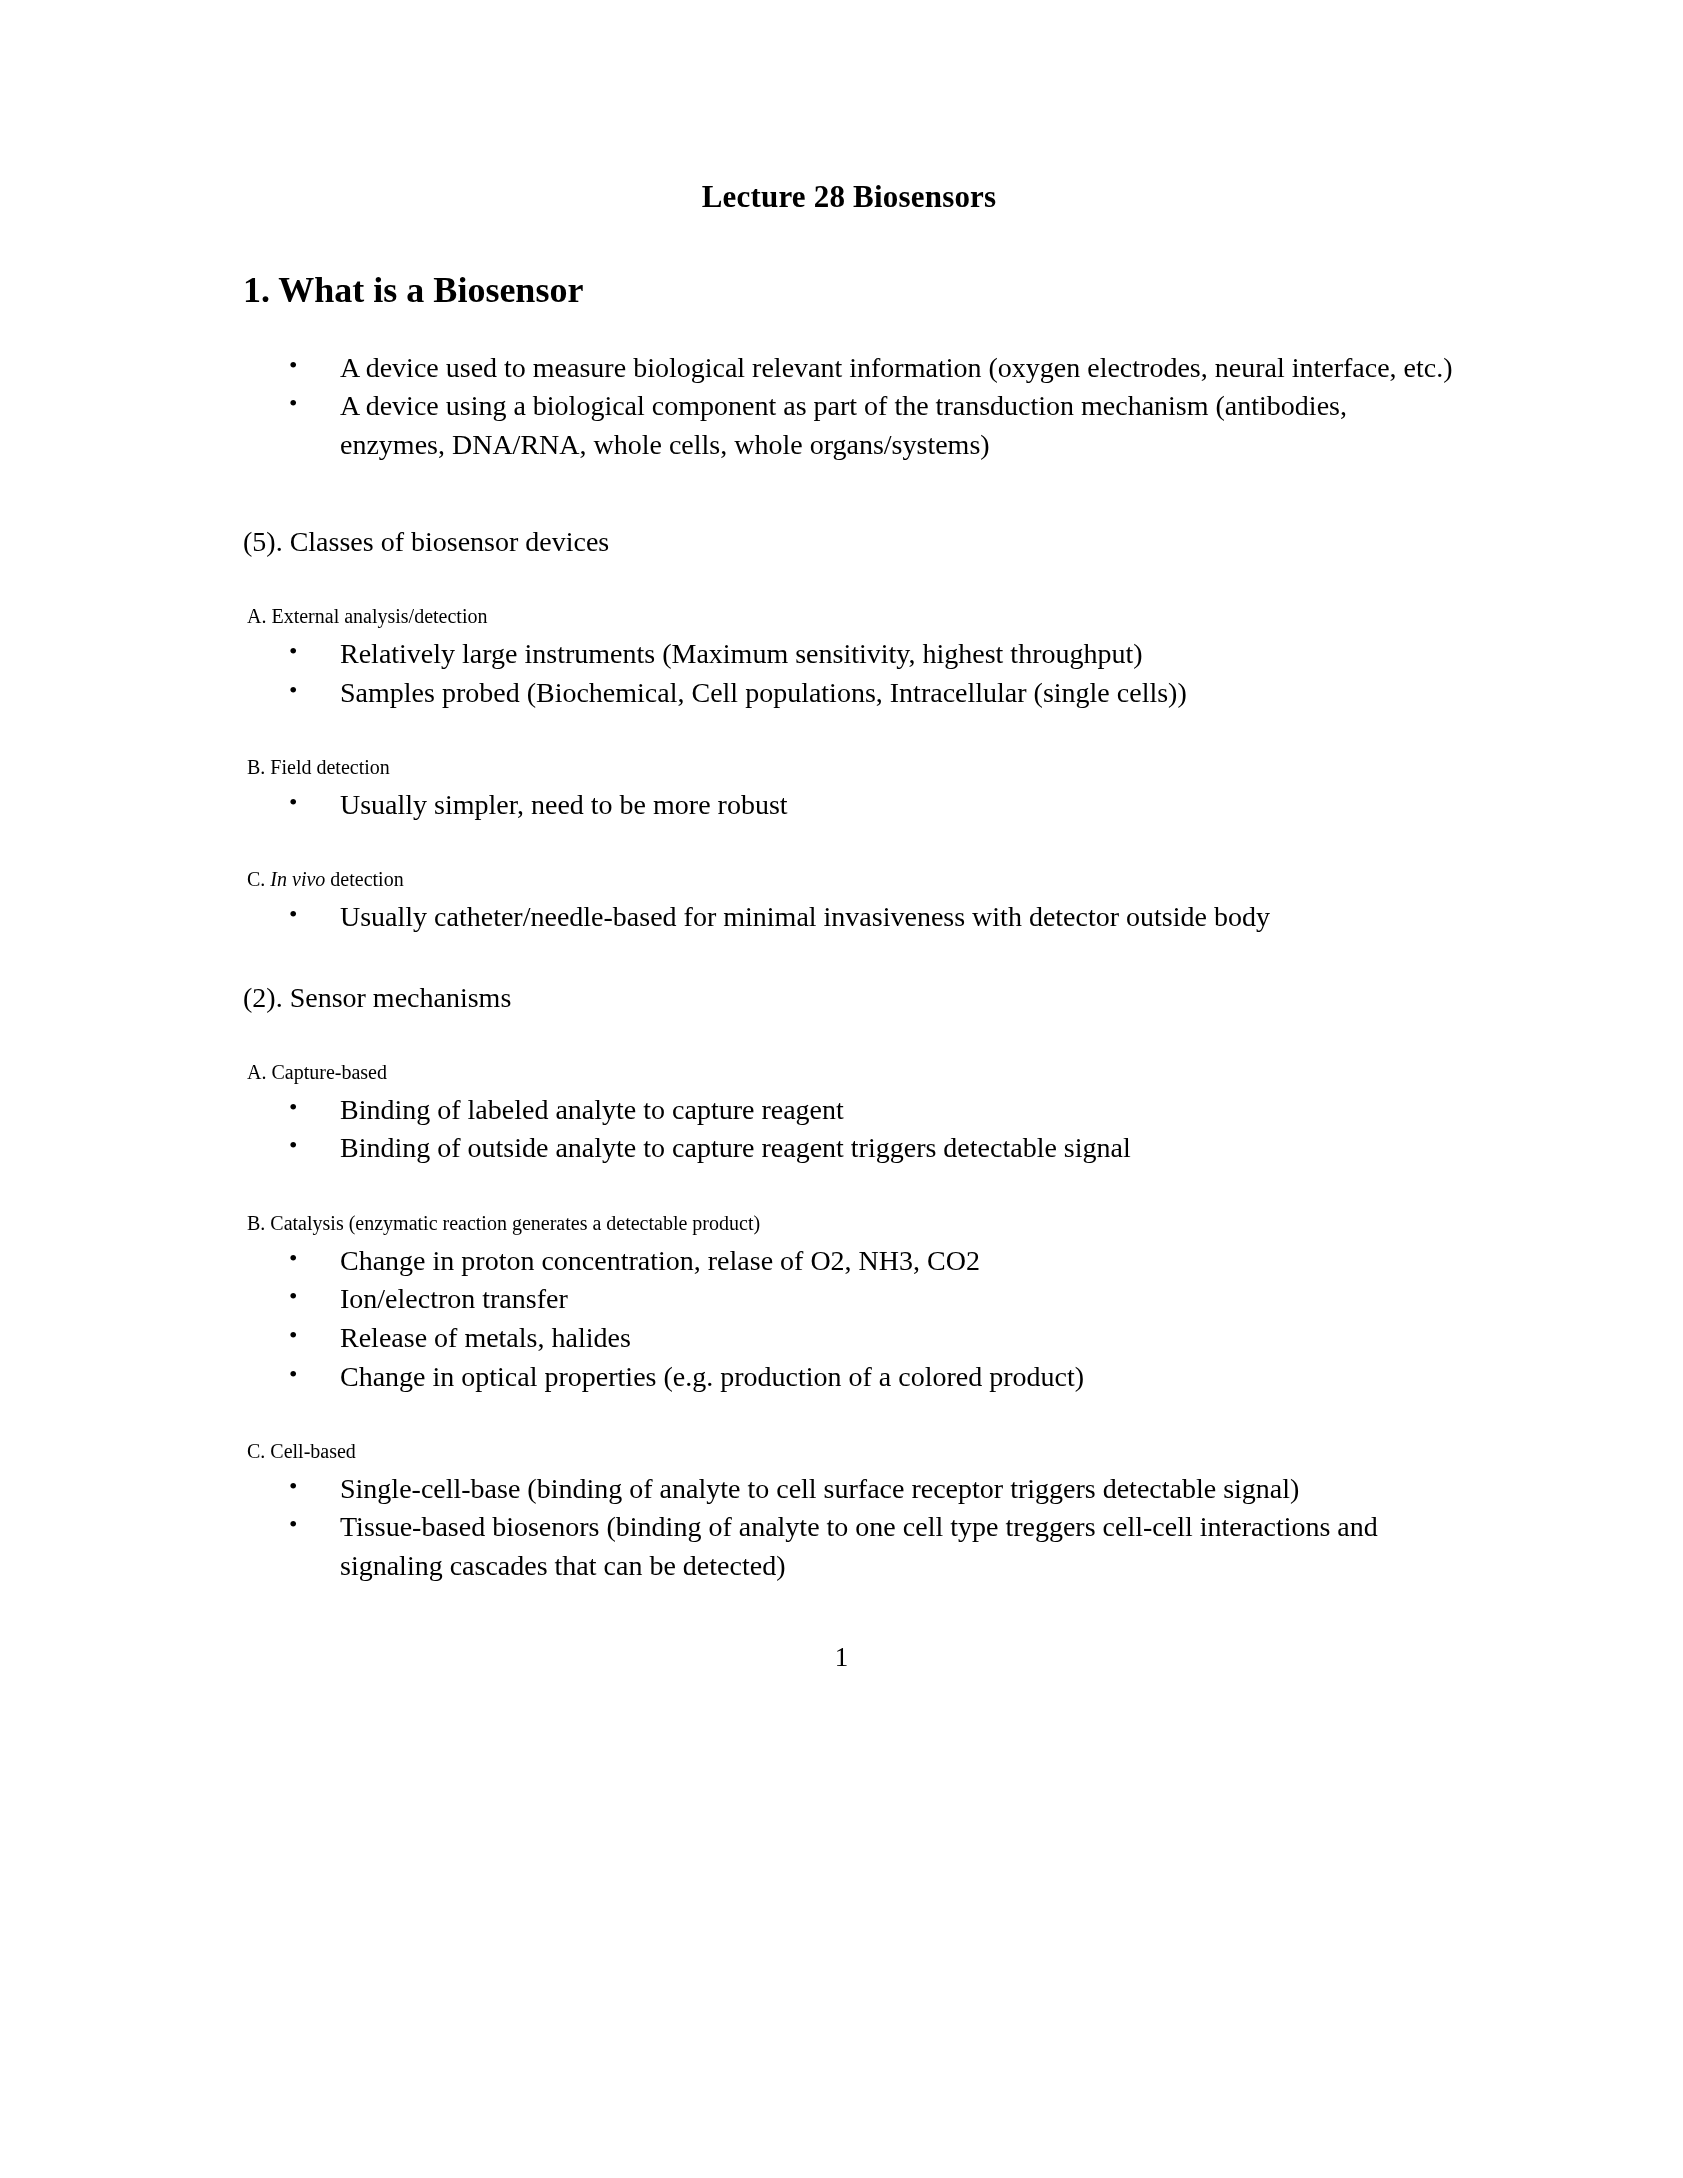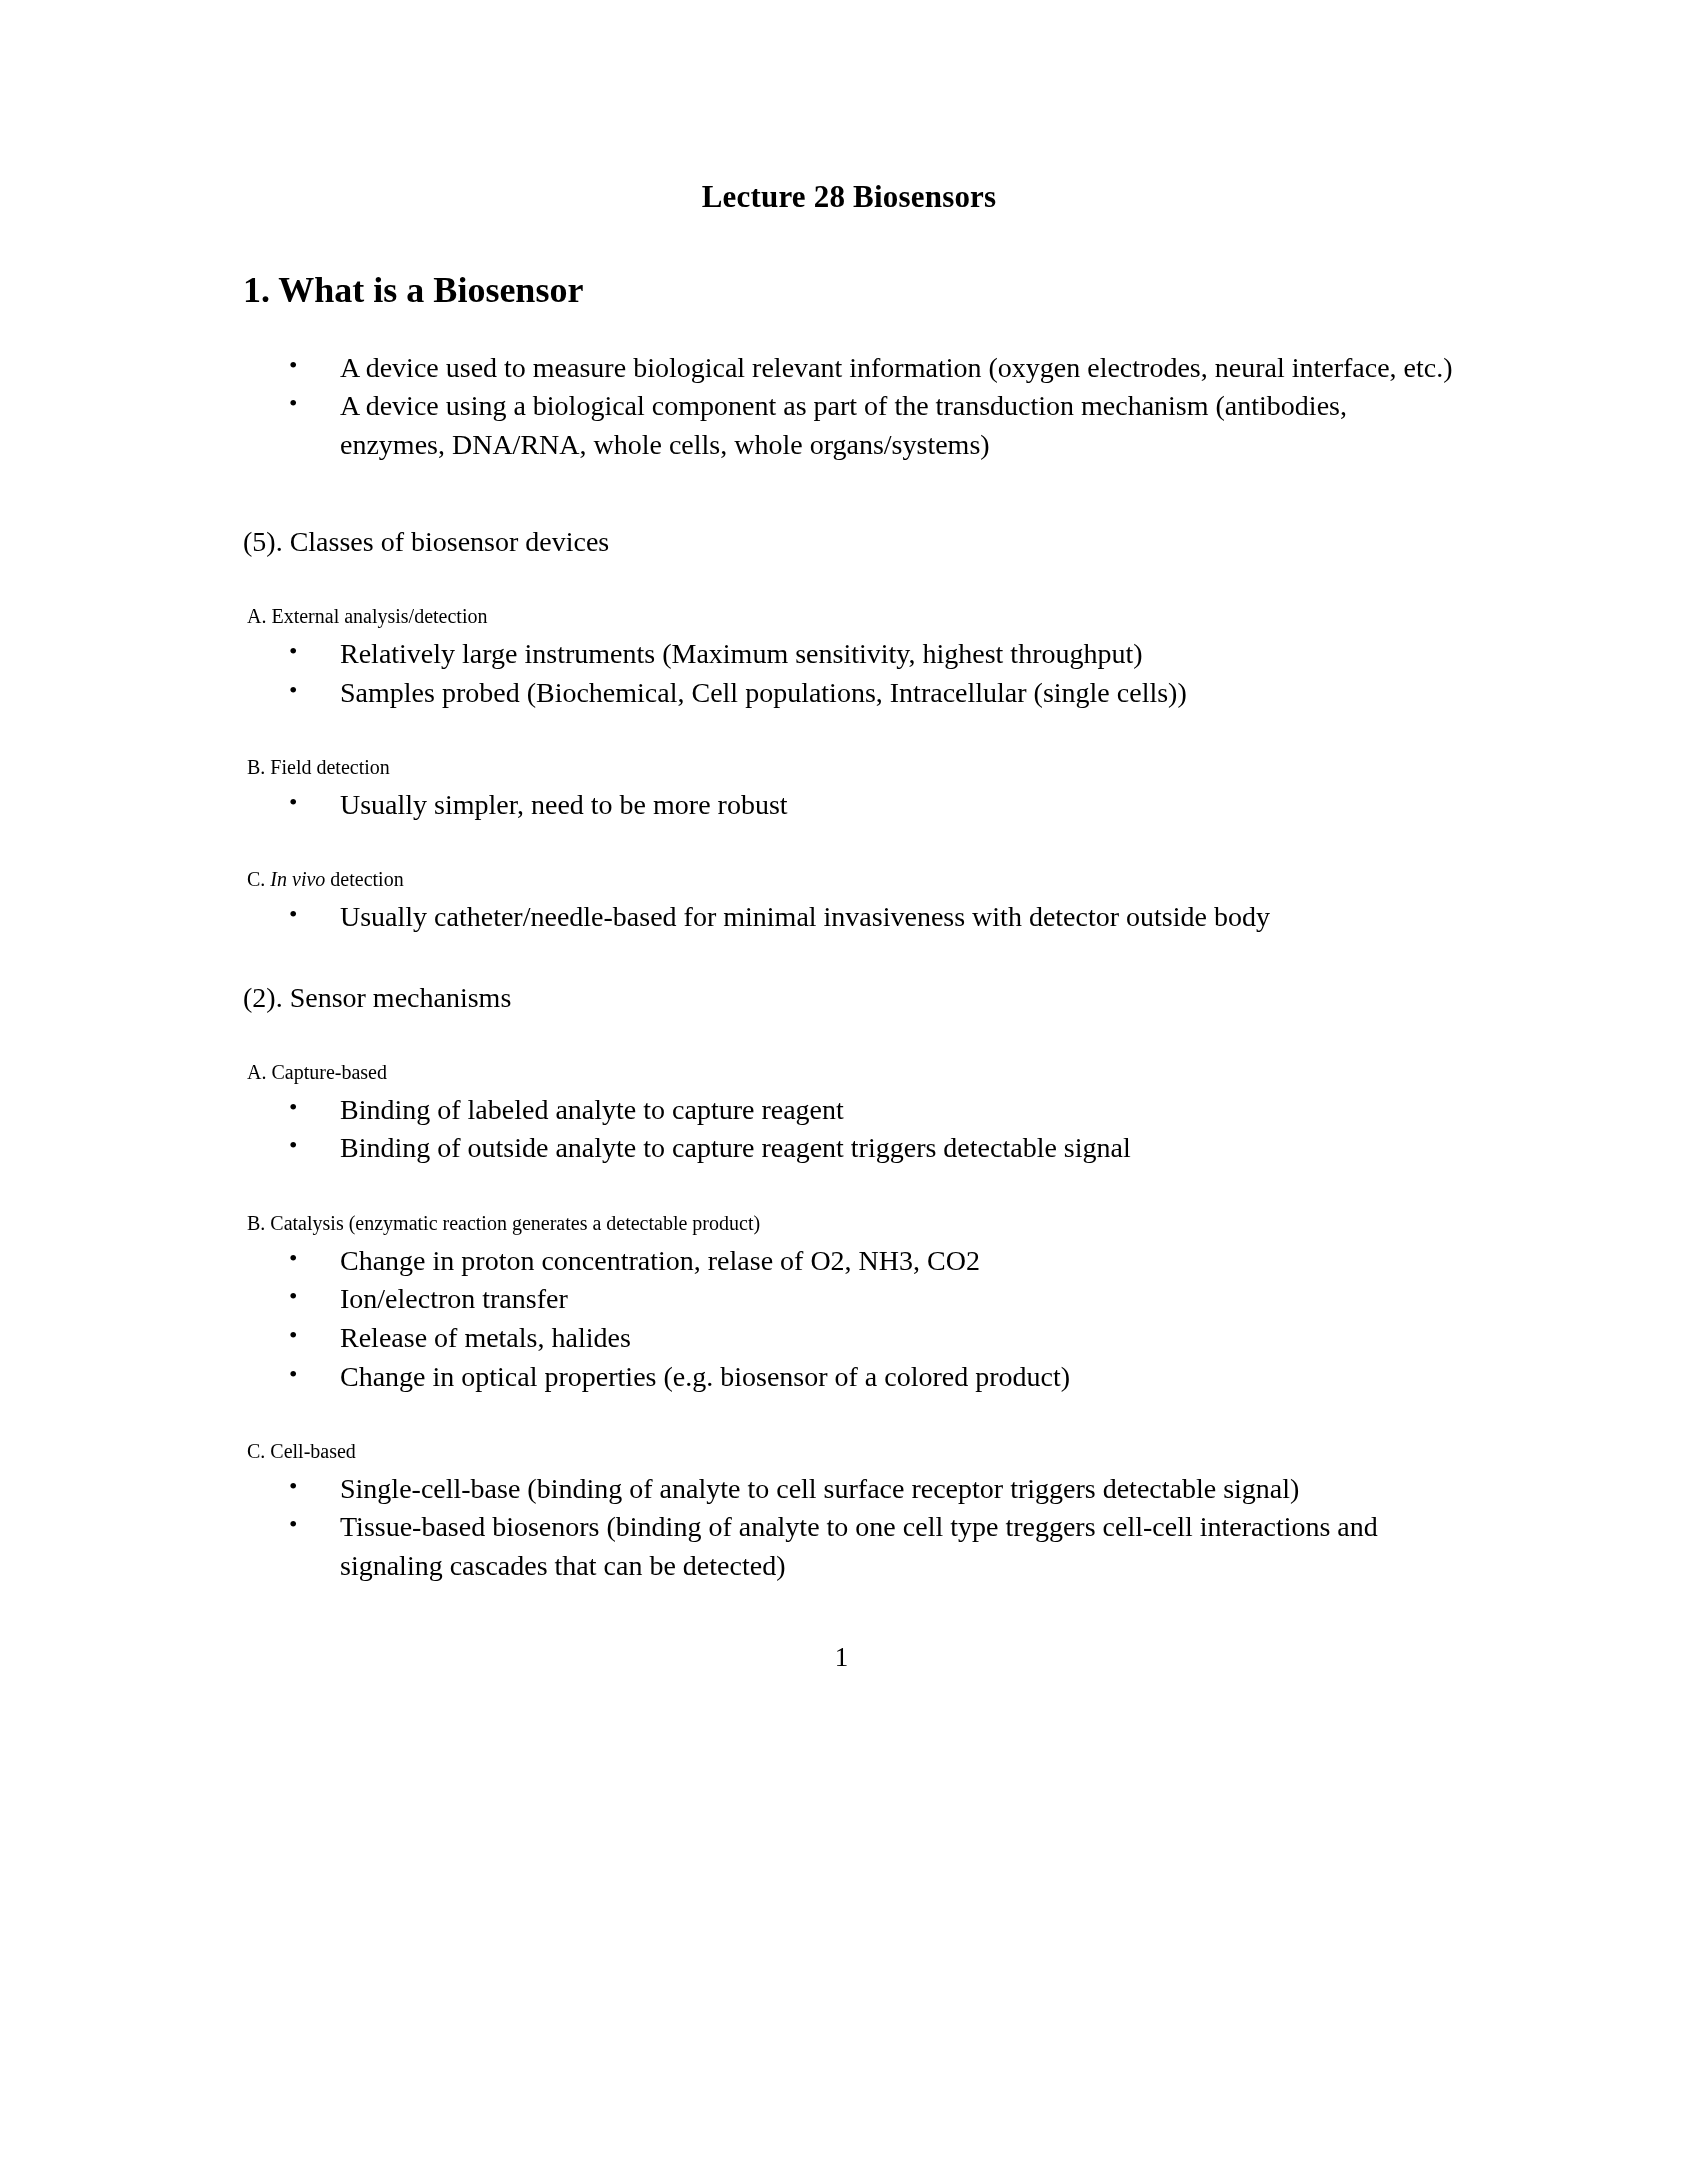--- a/index.html
+++ b/index.html
@@ -146,21 +146,21 @@
     <li>Binding of outside analyte to capture reagent triggers detectable signal</li>
   </ul>
 
   <div class="gap-md"></div>
 
   <div class="sub-heading">B. Catalysis (enzymatic reaction generates a detectable product)</div>
   <ul class="bullets b2-indent">
     <li>Change in proton concentration, relase of O2, NH3, CO2</li>
     <li>Ion/electron transfer</li>
     <li>Release of metals, halides</li>
-    <li>Change in optical properties (e.g. biosensor of a colored product)</li>
+    <li>Change in optical properties (e.g. production of a colored product)</li>
   </ul>
 
   <div class="gap-md"></div>
 
   <div class="sub-heading">C. Cell-based</div>
   <ul class="bullets b2-indent">
     <li>Single-cell-base (binding of analyte to cell surface receptor triggers detectable signal)</li>
     <li>Tissue-based biosenors (binding of analyte to one cell type treggers cell-cell interactions and signaling cascades that can be detected)</li>
   </ul>
 

